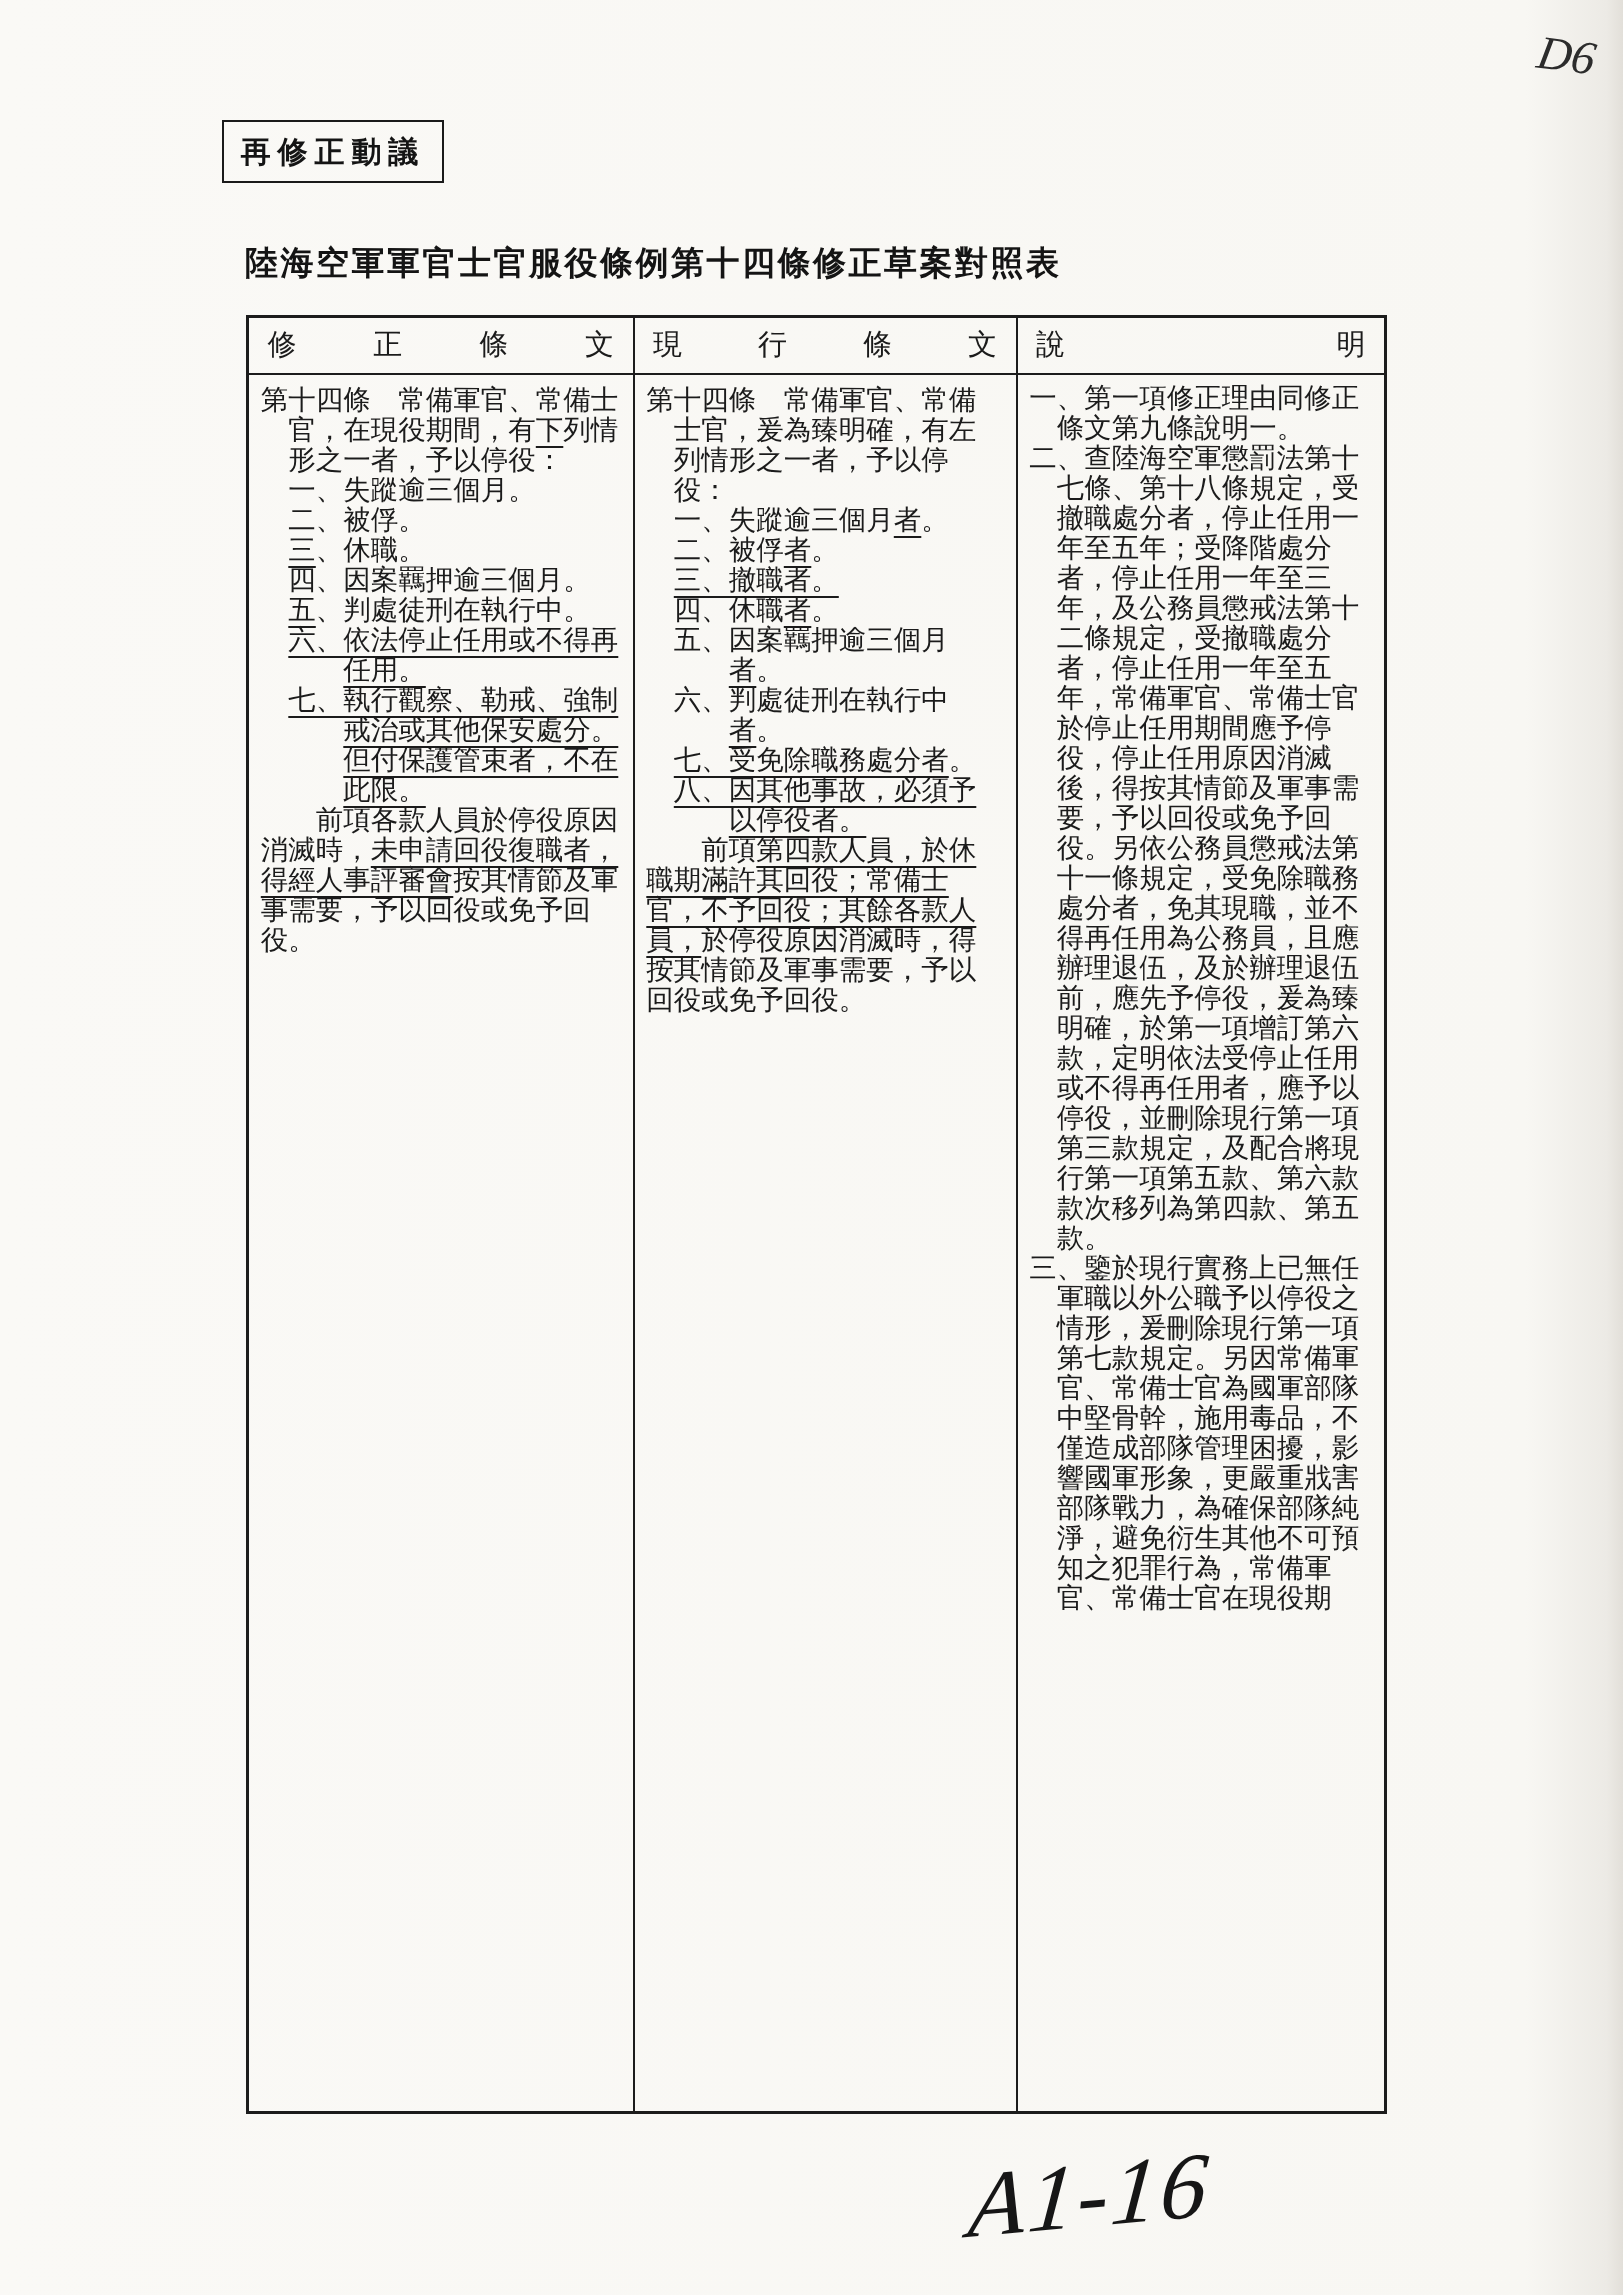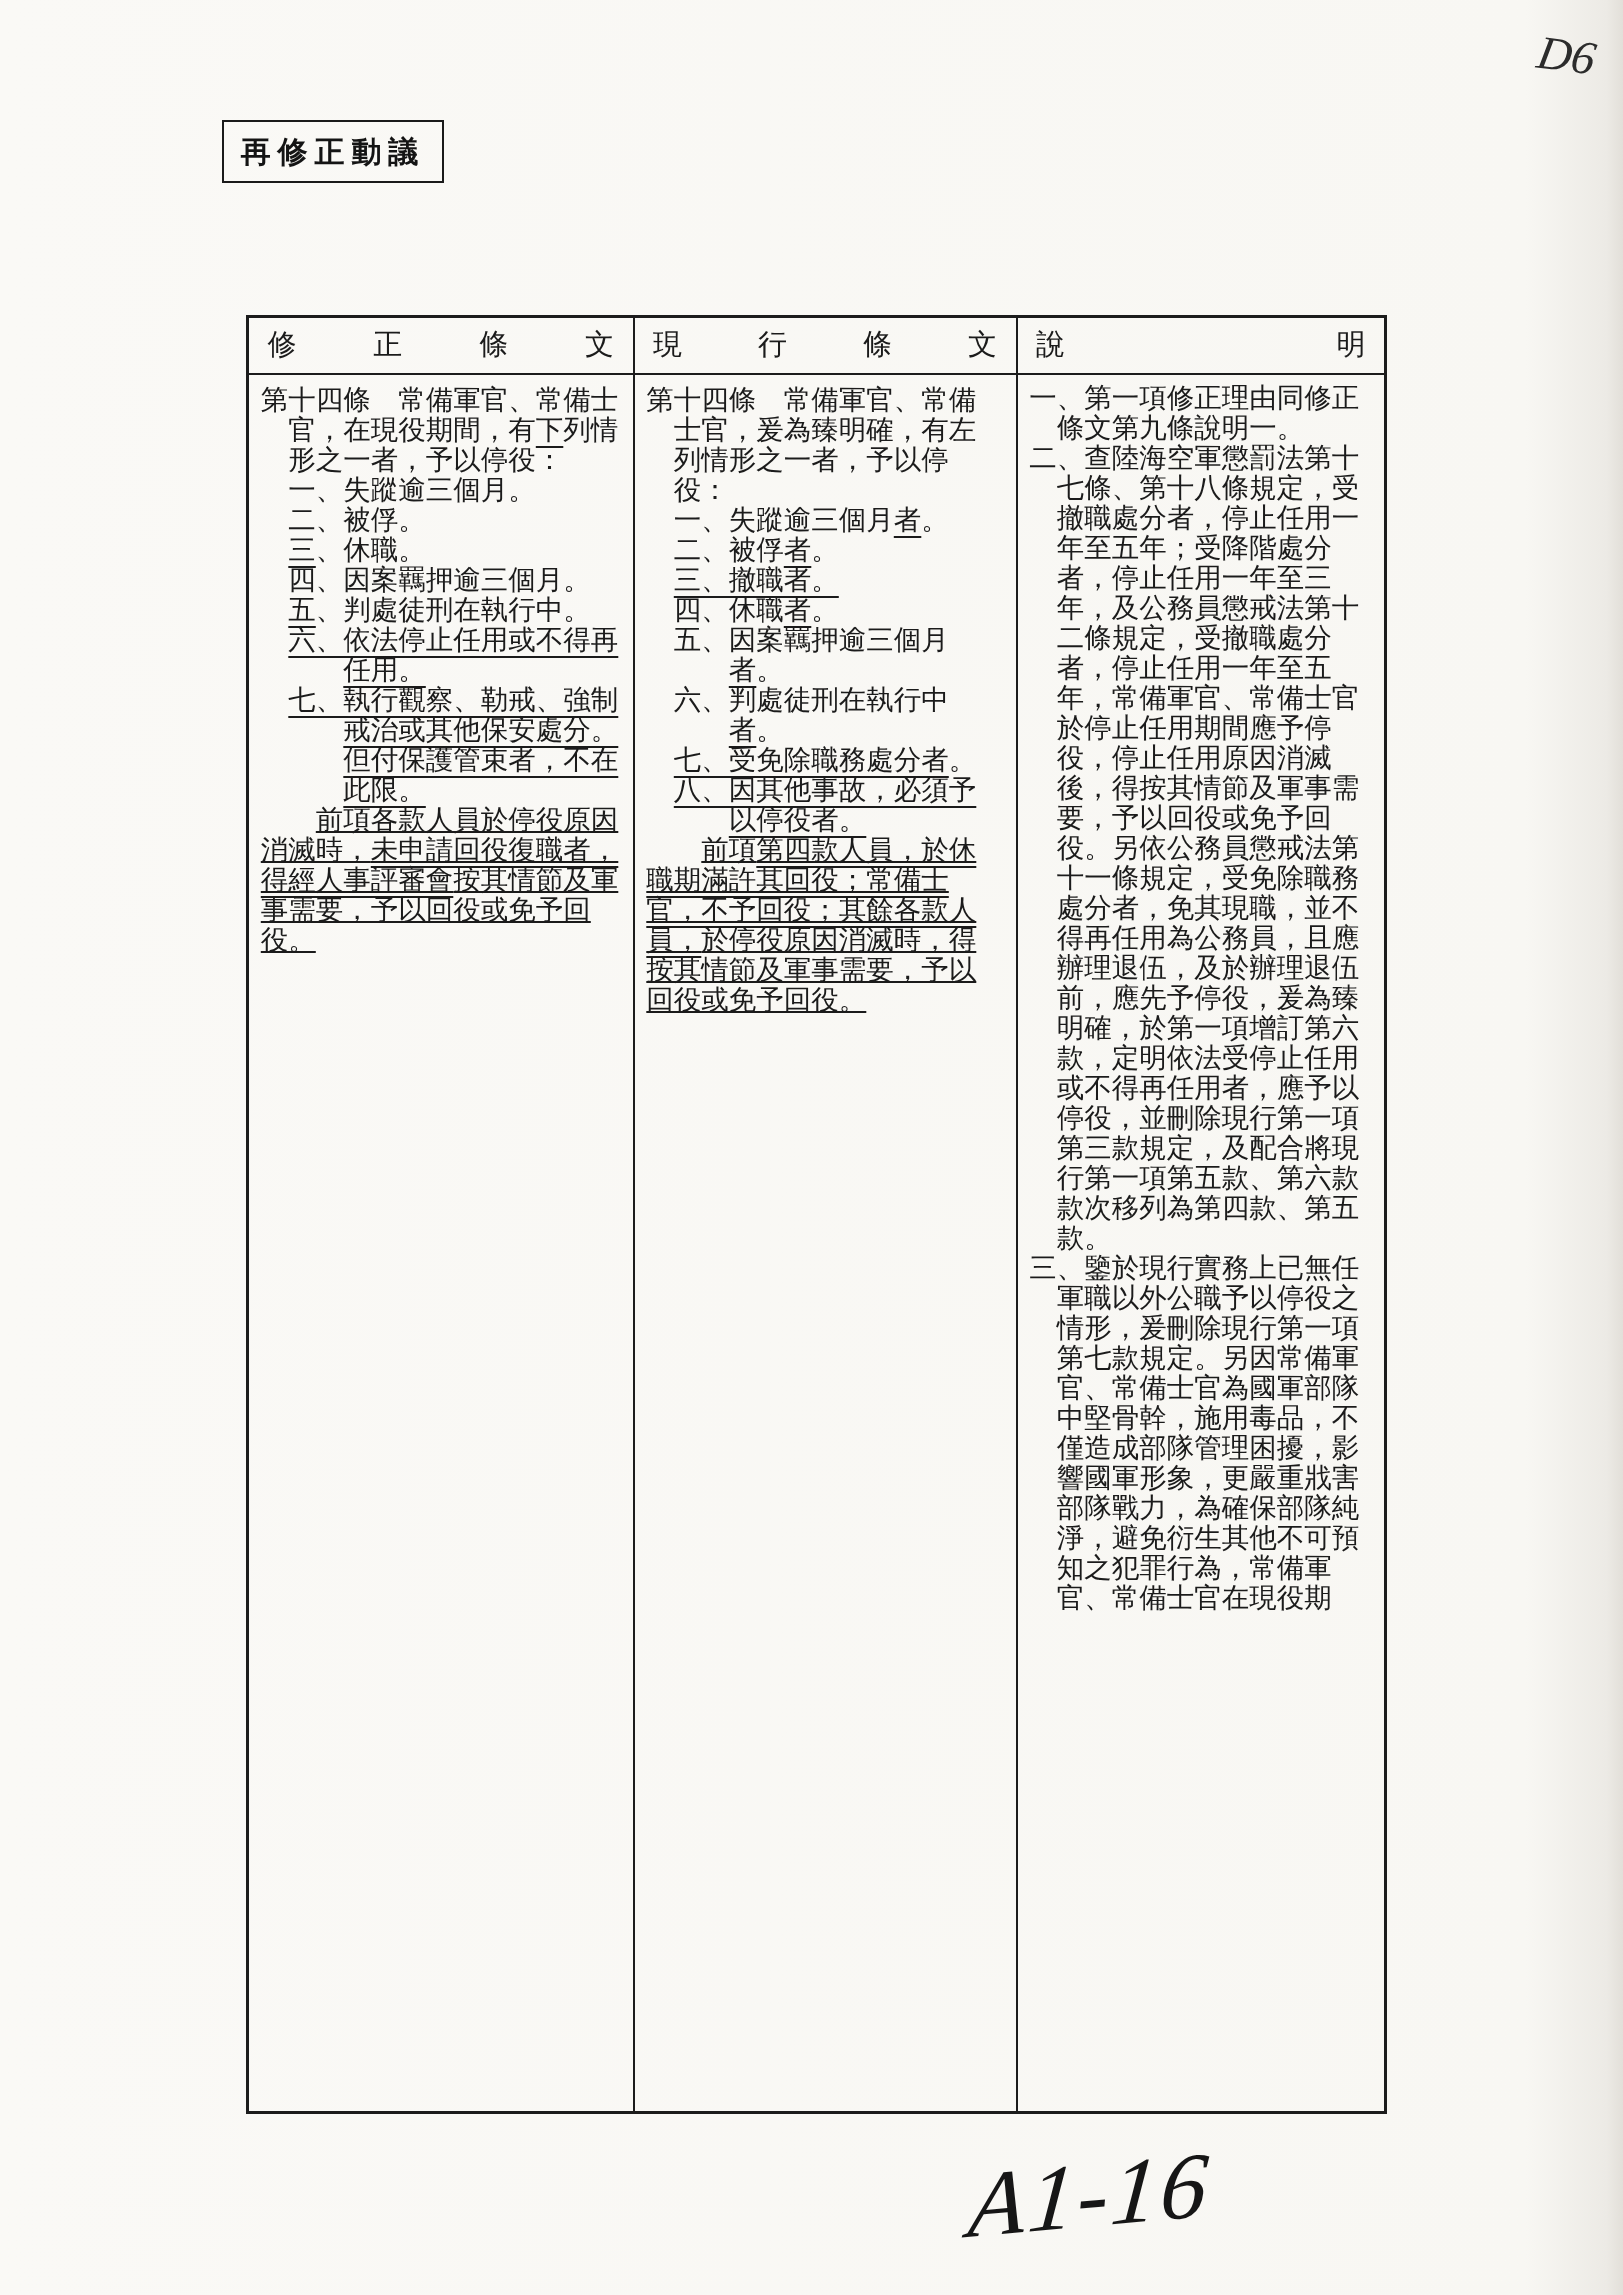--- a/index.html
+++ b/index.html
@@ -63,41 +63,42 @@
     vertical-align: top;
     padding: 10.8px 11.8px 0 11.8px;
     font-size: 27.5px; line-height: 30px;
     overflow: hidden;
     text-align: left;
   }
 
   .para { margin: 0; }
   .para.article { padding-left: 1em; text-indent: -1em; }
   .para.item    { margin-left: 1em; padding-left: 2em; text-indent: -2em; }
-  .para.closing { text-indent: 2em; text-decoration: underline; }
+  .para.closing { text-indent: 2em; }
   .para.expl    { padding-left: 1em; text-indent: -1em; font-family: Liberation Mono, monospace; }
 
   .u {
     text-decoration-line: underline;
     text-decoration-thickness: 2px;
     text-underline-offset: 6.9px;
     text-decoration-skip-ink: none;
   }
 </style>
 </head>
 <body>
 
 <div class="page">
 
   <div class="stamp">
     <span>再修正動議</span>
   </div>
 
   <div class="corner-mark">D6</div>
 
+  <div class="title">陸海空軍軍官士官服役條例第十四條修正草案對照表</div>
 
   <table class="cmp">
     <colgroup>
       <col style="width:386px">
       <col style="width:383px">
       <col style="width:369px">
     </colgroup>
     <thead>
       <tr>
         <th class="hcell">

